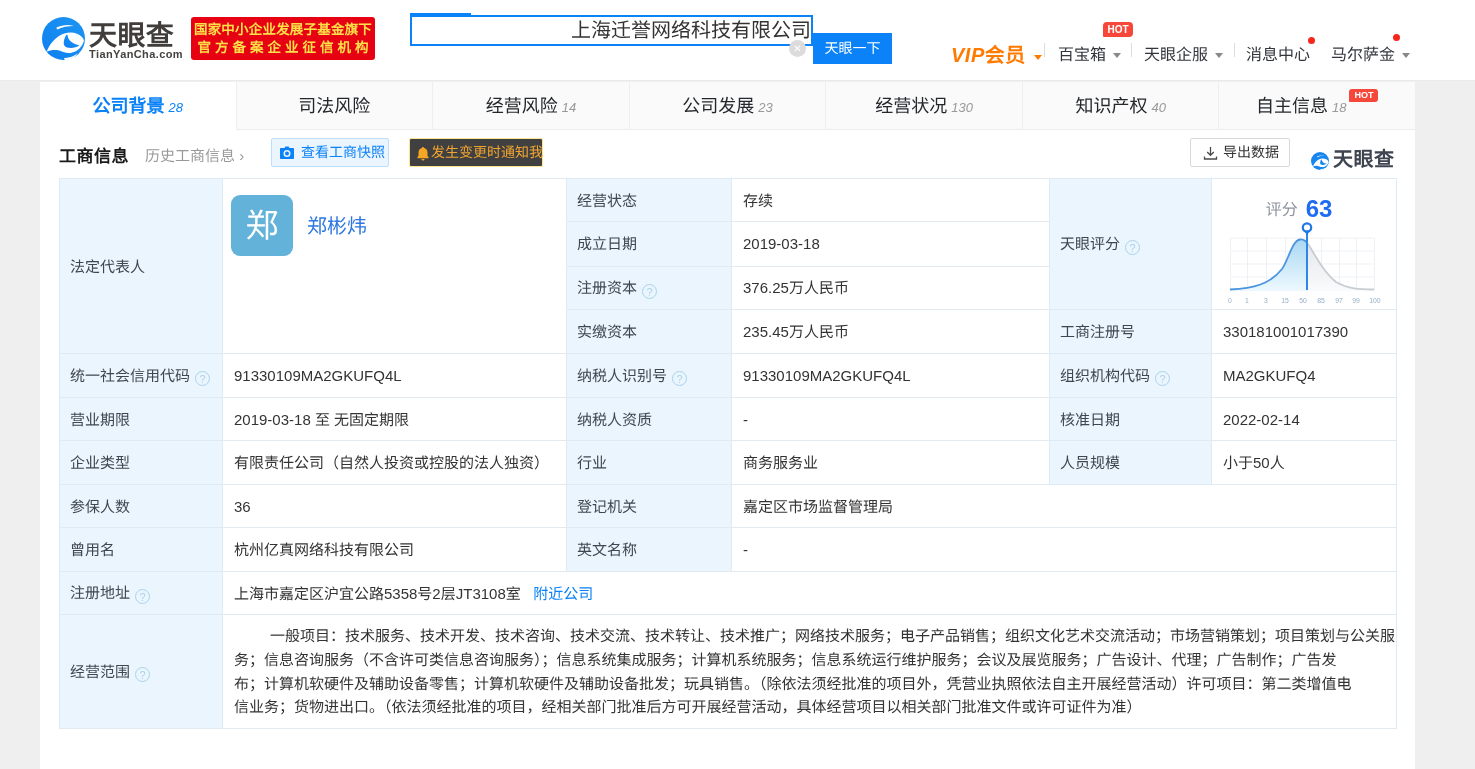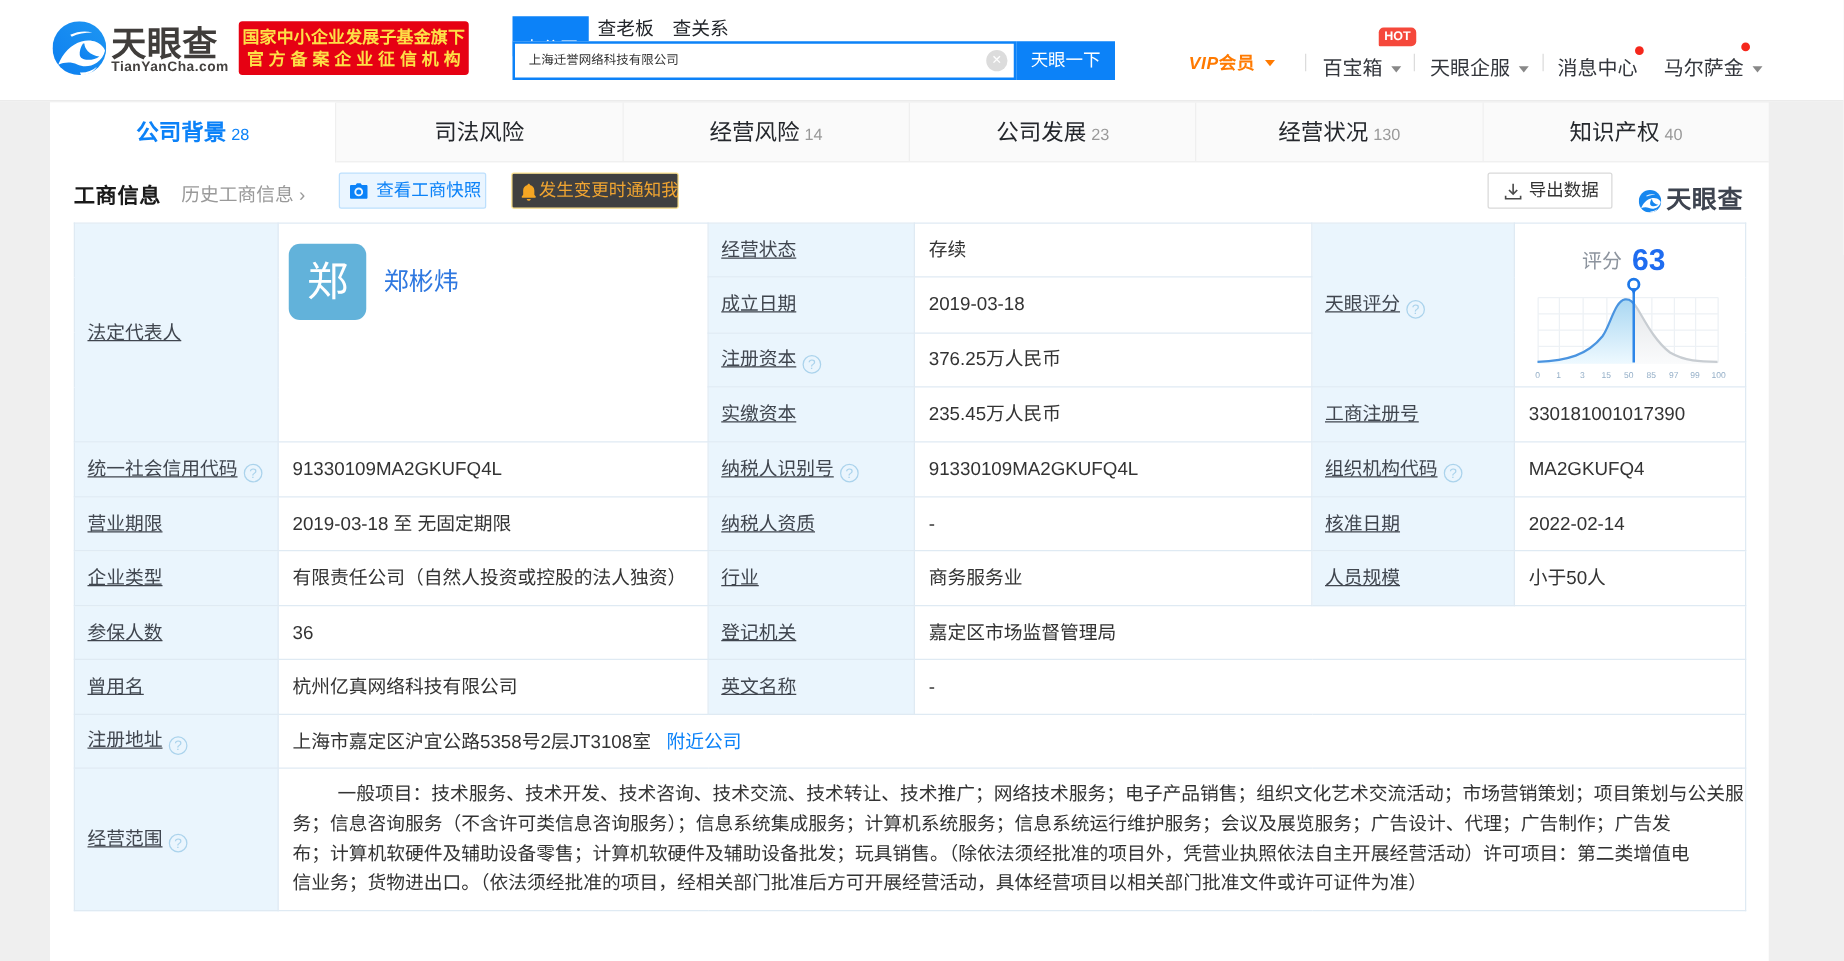--- a/index.html
+++ b/index.html
@@ -8,53 +8,53 @@
 #header{position:absolute;left:0;top:0;width:1475px;height:81px;background:#fff;border-bottom:1px solid #ebebeb;}
 #logoname{position:absolute;left:89px;top:13px;font-size:28px;font-weight:bold;color:#403d3b;letter-spacing:0.4px;}
 #logourl{position:absolute;left:89px;top:48px;font-size:11px;font-weight:bold;color:#454240;letter-spacing:0.4px;}
 #redbadge{position:absolute;left:191px;top:17px;width:184px;height:43px;background:#e60113;border-radius:3px;color:#fde047;font-weight:bold;text-align:center;line-height:1;padding-top:6px;}
 #redbadge .l1{font-size:13.5px;letter-spacing:0.2px;}
 #redbadge .l2{font-size:13.5px;letter-spacing:4px;margin-top:4.5px;margin-left:4px;}
 
 #stabs{position:absolute;left:410px;top:13px;height:21px;font-size:15px;}
 #stabs .st{display:inline-block;height:21px;line-height:22px;padding:0;color:#23262b;margin-right:15px;vertical-align:top;}
 #stabs .st.on{background:#0c82f8;color:#fff;padding:16px 8px;margin-right:7px;}
-#sbox{position:absolute;left:410px;top:33px;width:403px;height:31px;background:#fff;border:2px solid #0c82f8;line-height:27px;font-size:10px;color:#333;padding-left:11px;}
+#sbox{position:absolute;left:410px;top:15px;width:403px;height:31px;background:#fff;border:2px solid #0c82f8;line-height:27px;font-size:20px;color:#333;padding-left:11px;text-align:right;}
 #sx{position:absolute;left:789px;top:40px;width:17px;height:17px;border-radius:50%;background:#dcdcdc;color:#fff;font-size:10px;line-height:17px;text-align:center;}
 #sbtn{position:absolute;left:813px;top:33px;width:79px;height:31px;background:#0c82f8;color:#fff;font-size:14px;text-align:center;line-height:31px;}
 
 .rmenu{position:absolute;top:41px;font-size:16px;color:#33363c;}
 .caret{display:inline-block;width:0;height:0;border-left:4.5px solid transparent;border-right:4.5px solid transparent;border-top:5.5px solid #888;vertical-align:2px;margin-left:7px;}
 .vsep{position:absolute;top:43px;width:1px;height:14px;background:#dcdcdc;}
-#vip{left:951px;color:#ff7a01;font-weight:bold;font-size:14px;top:39px;letter-spacing:0.5px;}
+#vip{left:951px;color:#ff7a01;font-weight:bold;font-size:20px;top:39px;letter-spacing:0.5px;}
 #vip .caret{border-top-color:#ff7a01;margin-left:8px;}
 #hotbadge{position:absolute;left:1103px;top:22px;width:30px;height:15px;background:#f5483b;border-radius:4px 4px 4px 1px;color:#fff;font-size:10px;font-weight:bold;text-align:center;line-height:15px;}
 .reddot{position:absolute;width:7px;height:7px;border-radius:50%;background:#f5271c;}
 
 #tabbar{position:absolute;left:40px;top:82px;width:1375px;height:48px;background:#fafafa;border-bottom:1px solid #ededed;display:flex;}
 #tabbar .tb{flex:1;text-align:center;line-height:48px;font-size:18px;color:#24272c;border-right:1px solid #efefef;white-space:nowrap;}
 #tabbar .tb:last-child{border-right:none;}
-#tabbar .tb .n{font-size:13px;color:#999;margin-left:4px;}
+#tabbar .tb .n{font-size:13px;color:#999;margin-left:4px;font-style:italic;}
 #tabbar .tb.on{background:#fff;color:#0c82f8;font-weight:bold;height:49px;margin-bottom:-1px;}
 #tabbar .tb.on .n{color:#0c82f8;font-weight:normal;}
 .hotb{display:inline-block;width:29px;height:13px;background:#f5483b;border-radius:3px 3px 3px 1px;color:#fff;font-size:9px;font-weight:bold;text-align:center;line-height:13px;margin-left:3px;vertical-align:14px;letter-spacing:0;}
 
 #card{position:absolute;left:40px;top:130px;width:1375px;height:639px;background:#fff;padding-left:12px;}
 #sectitle{position:absolute;left:19px;top:12px;font-size:17px;font-weight:bold;color:#1a1a1a;letter-spacing:0.5px;}
 #sechist{position:absolute;left:105px;top:14px;font-size:15px;color:#999;}
 .hbtn{position:absolute;top:8px;height:29px;line-height:27px;font-size:14px;border-radius:2px;}
 #btnsnap{left:231px;width:118px;background:#eaf5ff;border:1px solid #bcdffd;color:#0c82f8;padding-left:29px;}
 #btnnotify{left:369px;width:134px;background:#404040;border:1px solid #ffe58f;color:#efa431;padding-left:21px;white-space:nowrap;}
 #btnexport{left:1150px;width:100px;background:#fff;border:1px solid #d9d9d9;color:#333;padding-left:32px;}
 .bicon{position:absolute;top:6px;}
 #tycright{position:absolute;left:1271px;top:13px;}
 
 table{border-collapse:collapse;table-layout:fixed;position:absolute;left:19px;top:48px;width:1337px;}
 td{border:1px solid #dfeaf3;font-size:15px;color:#333;padding:0 11px;vertical-align:middle;line-height:1.4;}
-td.lb{background:#eaf5fd;color:#40464f;padding:0 10px;text-decoration:underline;}
+td.lb{background:#eaf5fd;color:#40464f;padding:0 10px;}
 .qm{display:inline-block;width:15px;height:15px;border:1px solid #abd3ec;border-radius:50%;color:#abd3ec;font-size:11px;line-height:14px;text-align:center;margin-left:5px;vertical-align:-2.5px;font-weight:normal;}
 .avatar{display:inline-block;width:62px;height:61px;background:#62b2da;border-radius:9px;color:#fff;font-size:33px;text-align:center;line-height:61px;vertical-align:top;}
 .pname{display:inline-block;color:#2f78e0;font-size:20px;margin-left:14px;margin-top:17px;}
 a.blue{color:#0c82f8;text-decoration:none;}
 .scorewrap{position:relative;width:100%;height:130px;}
 .scoretitle{position:absolute;left:-5px;top:13px;width:100%;text-align:center;font-size:16px;color:#8d949e;}
 .scoretitle b{font-size:24px;color:#1f6cf0;margin-left:8px;vertical-align:-2px;}
 </style>
 </head>
 <body>
@@ -94,20 +94,21 @@
   <div class="rmenu" style="left:1331px">马尔萨金<span class="caret"></span></div>
   <div class="reddot" style="left:1393px;top:34px"></div>
 </div>
 <div id="tabbar">
   <div class="tb on">公司背景<span class="n">28</span></div>
   <div class="tb">司法风险</div>
   <div class="tb">经营风险<span class="n">14</span></div>
   <div class="tb">公司发展<span class="n">23</span></div>
   <div class="tb">经营状况<span class="n">130</span></div>
   <div class="tb">知识产权<span class="n">40</span></div>
+  <div class="tb">自主信息<span class="n">18</span><span class="hotb">HOT</span></div>
 </div>
 <div id="card">
   <div id="sectitle">工商信息</div>
   <div id="sechist">历史工商信息 ›</div>
   <div class="hbtn" id="btnsnap">查看工商快照<svg class="bicon" style="left:7px" width="16" height="16" viewBox="0 0 16 16">
         <path fill="#0c82f8" d="M5.5,3 L6.5,1.5 L9.5,1.5 L10.5,3 L14,3 C14.6,3 15,3.4 15,4 L15,13 C15,13.6 14.6,14 14,14 L2,14 C1.4,14 1,13.6 1,13 L1,4 C1,3.4 1.4,3 2,3 Z M8,12 A3.5,3.5 0 1 0 8,5 A3.5,3.5 0 0 0 8,12 Z M8,10.5 A2,2 0 1 1 8,6.5 A2,2 0 0 1 8,10.5 Z"></path>
       </svg></div>
   <div class="hbtn" id="btnnotify">发生变更时通知我<svg class="bicon" style="left:6px;top:7px" width="14" height="15" viewBox="0 0 15 16">
         <path fill="#f5a623" d="M7.5,1 C8.1,1 8.6,1.5 8.6,2.1 C10.8,2.6 12.3,4.5 12.3,6.8 L12.3,10.5 L13.5,12 C13.8,12.4 13.5,13 13,13 L2,13 C1.5,13 1.2,12.4 1.5,12 L2.7,10.5 L2.7,6.8 C2.7,4.5 4.2,2.6 6.4,2.1 C6.4,1.5 6.9,1 7.5,1 Z M9.2,14 C9.2,14.9 8.4,15.6 7.5,15.6 C6.6,15.6 5.8,14.9 5.8,14 Z"></path>
       </svg></div>

